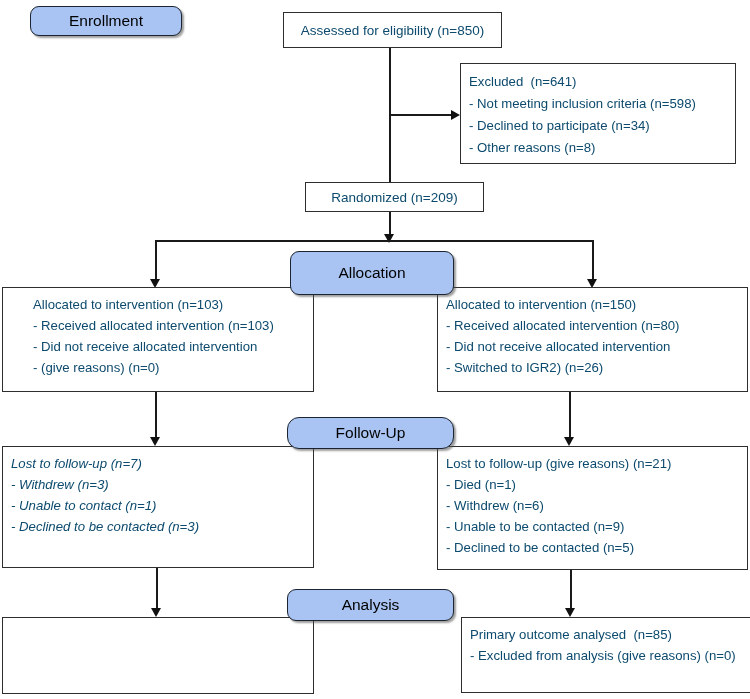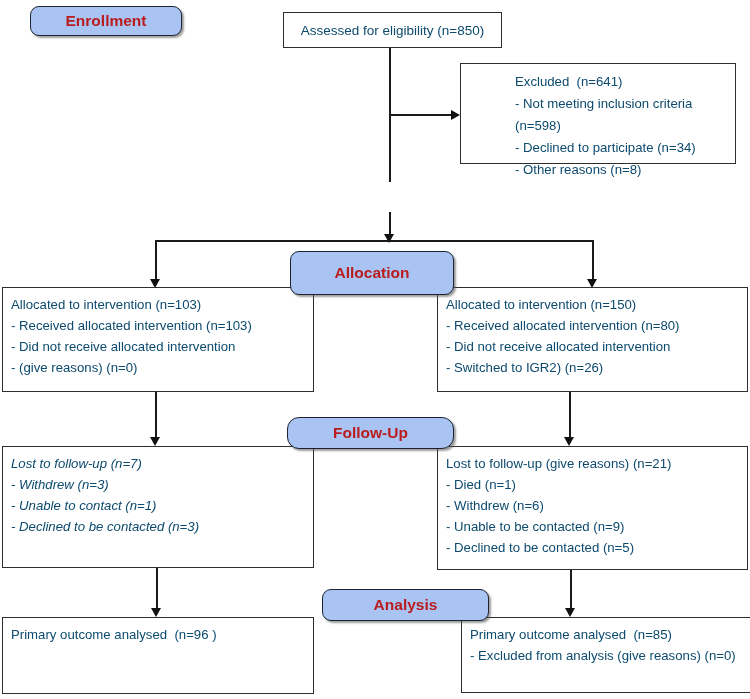--- a/index.html
+++ b/index.html
@@ -6,26 +6,26 @@
   #canvas {
     position:relative; width:750px; height:699px; background:#ffffff;
     font-family:"Liberation Sans", sans-serif; overflow:hidden;
   }
   .box {
     position:absolute; background:#ffffff; border:1.6px solid #2e2e2e;
     box-sizing:border-box; color:#0c4a6e; z-index:2;
   }
   .box.center-text { display:flex; align-items:center; justify-content:center; font-size:13.5px; }
   .box .content { padding:6px 8px 0 8px; font-size:13.2px; line-height:21px; }
-  .box.roomy .content { line-height:22px; padding-top:7px;margin-left:46px; }
+  .box.roomy .content { line-height:22px; padding-top:7px; }
   .tline { white-space:pre-wrap; }
   .stage-label {
     position:absolute; background:#a9c4f2; border:1.6px solid #1b2430;
     border-radius:9px; display:flex; align-items:center; justify-content:center;
-    font-weight:bold; font-size:15.5px; color:#b91c1c;
+    font-weight:normal; font-size:15.5px; color:#000000;
     box-shadow:2px 2px 2px rgba(80,80,80,0.55); z-index:5; box-sizing:border-box;
   }
   .vline, .hline { position:absolute; background:#1a1a1a; z-index:1; }
   .vline { width:2px; }
   .hline { height:2px; }
   .arrow-down {
     position:absolute; width:0; height:0; z-index:1;
     border-left:5px solid transparent; border-right:5px solid transparent;
     border-top:9px solid #111111;
   }
@@ -36,21 +36,21 @@
   }
 </style>
 </head>
 <body>
 
 <div id="canvas">
 
   <div class="stage-label" style="left:30px; top:6px; width:152px; height:30px;">Enrollment</div>
   <div class="stage-label" style="left:290px; top:251px; width:164px; height:44px;">Allocation</div>
   <div class="stage-label" style="left:287px; top:417px; width:167px; height:32px;border-radius:12px;">Follow-Up</div>
-  <div class="stage-label" style="left:287px; top:589px; width:167px; height:32px;margin-left:35px;">Analysis</div>
+  <div class="stage-label" style="left:287px; top:589px; width:167px; height:32px;">Analysis</div>
 
   <div class="vline" style="left:389px; top:48px;  height:134px;"></div>
   <div class="hline" style="left:390px; top:114px; width:62px;"></div>
   <div class="arrow-right" style="left:451px; top:110px;"></div>
 
   <div class="vline" style="left:389px; top:212px; height:24px;"></div>
   <div class="arrow-down" style="left:384px; top:234px;"></div>
   <div class="hline" style="left:155px; top:240px; width:439px;"></div>
 
   <div class="vline" style="left:155px; top:242px; height:38px;"></div>
@@ -74,22 +74,25 @@
 
   <div class="box roomy" style="left:460px; top:63px; width:276px; height:101px;">
     <div class="content">
       <div class="tline">Excluded  (n=641)</div>
       <div class="tline">- Not meeting inclusion criteria (n=598)</div>
       <div class="tline">- Declined to participate (n=34)</div>
       <div class="tline">- Other reasons (n=8)</div>
     </div>
   </div>
 
+  <div class="box center-text" style="left:305px; top:182px; width:179px; height:30px;">
+    <span class="tline">Randomized (n=209)</span>
+  </div>
 
-  <div class="box" style="left:2px; top:287px; width:312px; height:105px;">
+  <div class="box" style="left:2px; top:287px; width:312px; height:105px;padding-left:22px;">
     <div class="content">
       <div class="tline">Allocated to intervention (n=103)</div>
       <div class="tline">- Received allocated intervention (n=103)</div>
       <div class="tline">- Did not receive allocated intervention</div>
       <div class="tline">- (give reasons) (n=0)</div>
     </div>
   </div>
 
   <div class="box" style="left:437px; top:287px; width:311px; height:105px;">
     <div class="content">
@@ -114,21 +117,20 @@
       <div class="tline">Lost to follow-up (give reasons) (n=21)</div>
       <div class="tline">- Died (n=1)</div>
       <div class="tline">- Withdrew (n=6)</div>
       <div class="tline">- Unable to be contacted (n=9)</div>
       <div class="tline">- Declined to be contacted (n=5)</div>
     </div>
   </div>
 
   <div class="box" style="left:2px; top:617px; width:312px; height:77px;">
     <div class="content">
-      <div class="tline">Primary outcome analysed  (n=96 )</div>
     </div>
   </div>
 
   <div class="box" style="left:437px; top:617px; width:311px; height:76px;margin-left:24px;">
     <div class="content">
       <div class="tline">Primary outcome analysed  (n=85)</div>
       <div class="tline">- Excluded from analysis (give reasons) (n=0)</div>
     </div>
   </div>
 

